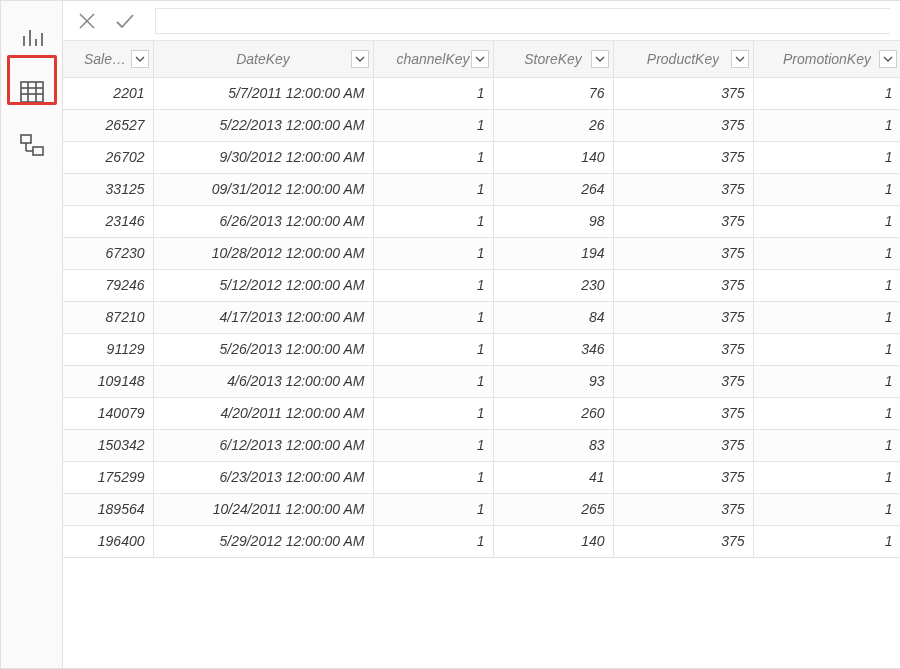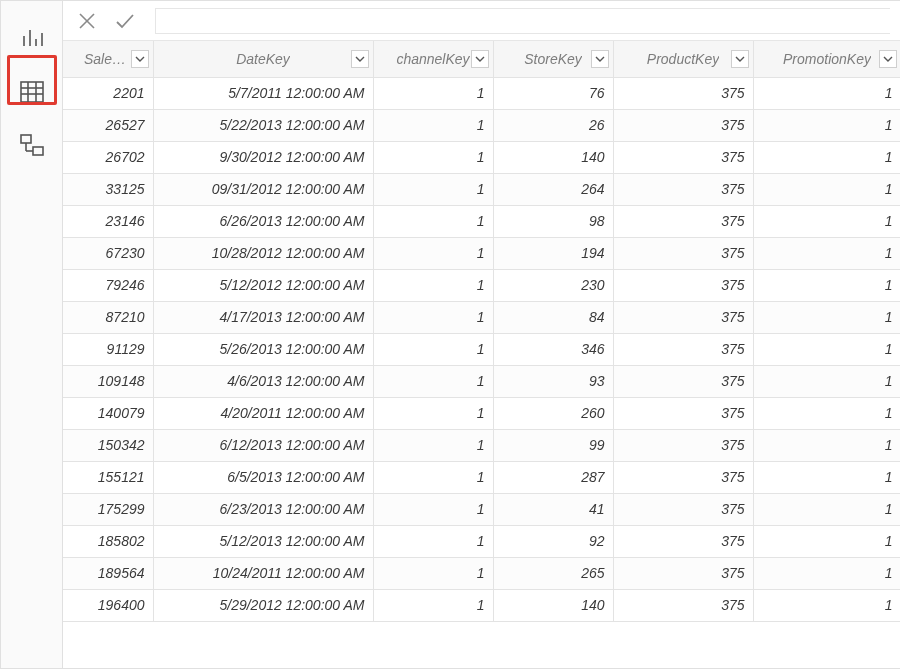--- a/index.html
+++ b/index.html
@@ -324,49 +324,33 @@
               <td>4/20/2011 12:00:00 AM</td>
               <td>1</td>
               <td>260</td>
               <td>375</td>
               <td>1</td>
             </tr>
             <tr>
               <td>150342</td>
               <td>6/12/2013 12:00:00 AM</td>
               <td>1</td>
-              <td>99</td>
-              <td>375</td>
-              <td>1</td>
-            </tr>
-            <tr>
-              <td>155121</td>
-              <td>6/5/2013 12:00:00 AM</td>
-              <td>1</td>
-              <td>287</td>
+              <td>83</td>
               <td>375</td>
               <td>1</td>
             </tr>
             <tr>
               <td>175299</td>
               <td>6/23/2013 12:00:00 AM</td>
               <td>1</td>
               <td>41</td>
               <td>375</td>
               <td>1</td>
             </tr>
             <tr>
-              <td>185802</td>
-              <td>5/12/2013 12:00:00 AM</td>
-              <td>1</td>
-              <td>92</td>
-              <td>375</td>
-              <td>1</td>
-            </tr>
-            <tr>
               <td>189564</td>
               <td>10/24/2011 12:00:00 AM</td>
               <td>1</td>
               <td>265</td>
               <td>375</td>
               <td>1</td>
             </tr>
             <tr>
               <td>196400</td>
               <td>5/29/2012 12:00:00 AM</td>

